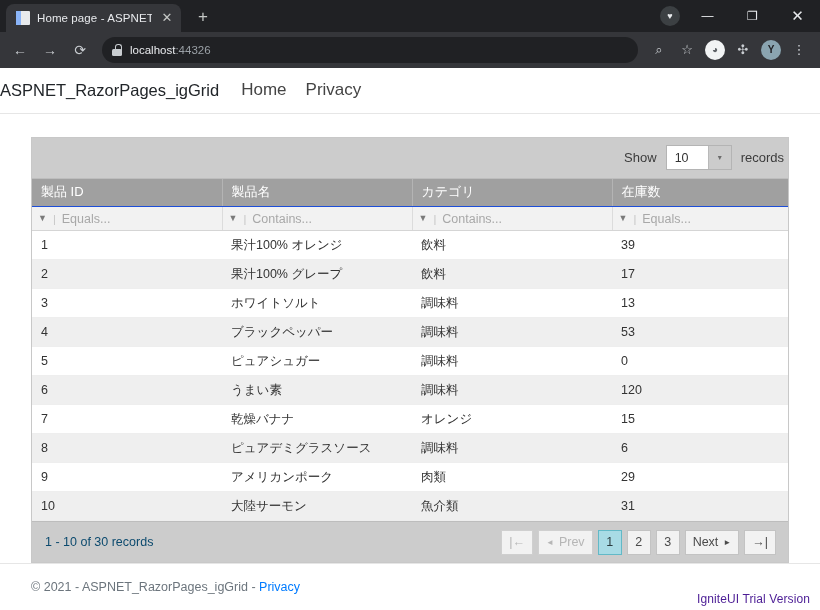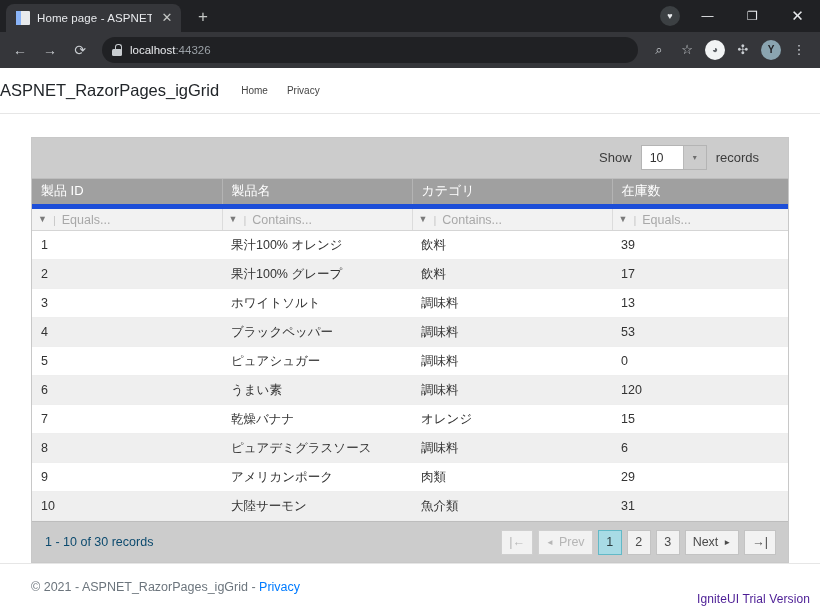--- a/index.html
+++ b/index.html
@@ -102,32 +102,32 @@
     flex: 1 1 auto; background: #ffffff; overflow: hidden; position: relative;
     display: flex; flex-direction: column;
   }
 
   .site-header {
     height: 47px; background: #ffffff; border-bottom: 1px solid #e6e6e6;
     display: flex; align-items: center; gap: 20px;
   }
   .brand { font-size: 16.5px; color: #212529; white-space: nowrap; }
   .nav-links { display: flex; gap: 19px; margin-left: 2px; }
-  .nav-link { font-size: 10px; color: #444; white-space: nowrap; }
+  .nav-link { font-size: 17px; color: #444; white-space: nowrap; }
 
   .content {
     flex: 1 1 auto; padding: 23px 31px 0 31px; background: #fff; position: relative;
   }
 
   
   .grid { width: 758px; border: 1px solid #c8c8c8; background: #fff; font-size: 12.5px; }
 
   .grid-toolbar {
     height: 41px; background: #cccccc; display: flex; align-items: center;
-    justify-content: flex-end; padding-right: 29px; gap: 9px;
+    justify-content: flex-end; padding-right: 4px; gap: 9px;
     border-bottom: 1px solid #bdbdbd;
   }
   .tb-label { font-size: 13px; color: #3b3b3b; }
   .pagesize-select {
     display: flex; align-items: stretch; height: 25px; border: 1px solid #b4b4b4;
     background: #fff;
   }
   .pagesize-value {
     width: 41px; background: #fff; display: flex; align-items: center;
     padding-left: 8px; font-size: 12.5px; color: #333;
@@ -140,21 +140,21 @@
 
   table.g { width: 100%; border-collapse: collapse; table-layout: fixed; }
   table.g col.c0 { width: 190px; }
   table.g col.c1 { width: 190px; }
   table.g col.c2 { width: 200px; }
   table.g col.c3 { width: 176px; }
 
   .g thead th.hdr {
     background: #a0a0a0; color: #ffffff; font-weight: normal; text-align: left;
     height: 28px; padding: 0 0 0 9px; font-size: 13px;
-    border-right: 1px solid #b4b4b4; border-bottom: 5px solid #1d4ed8;
+    border-right: 1px solid #b4b4b4; border-bottom: 1px solid #1d4ed8;
   }
   .g thead th.hdr:last-child { border-right: none; }
 
   .g thead th.flt {
     background: #f2f2f2; height: 24px; padding: 0 0 0 6px; font-weight: normal;
     text-align: left; border-right: 1px solid #dcdcdc; border-bottom: 1px solid #d5d5d5;
   }
   .g thead th.flt:last-child { border-right: none; }
   .flt-inner { display: flex; align-items: center; gap: 6px; }
   .flt-icon { color: #7a7a7a; font-size: 9px; line-height: 1; }

